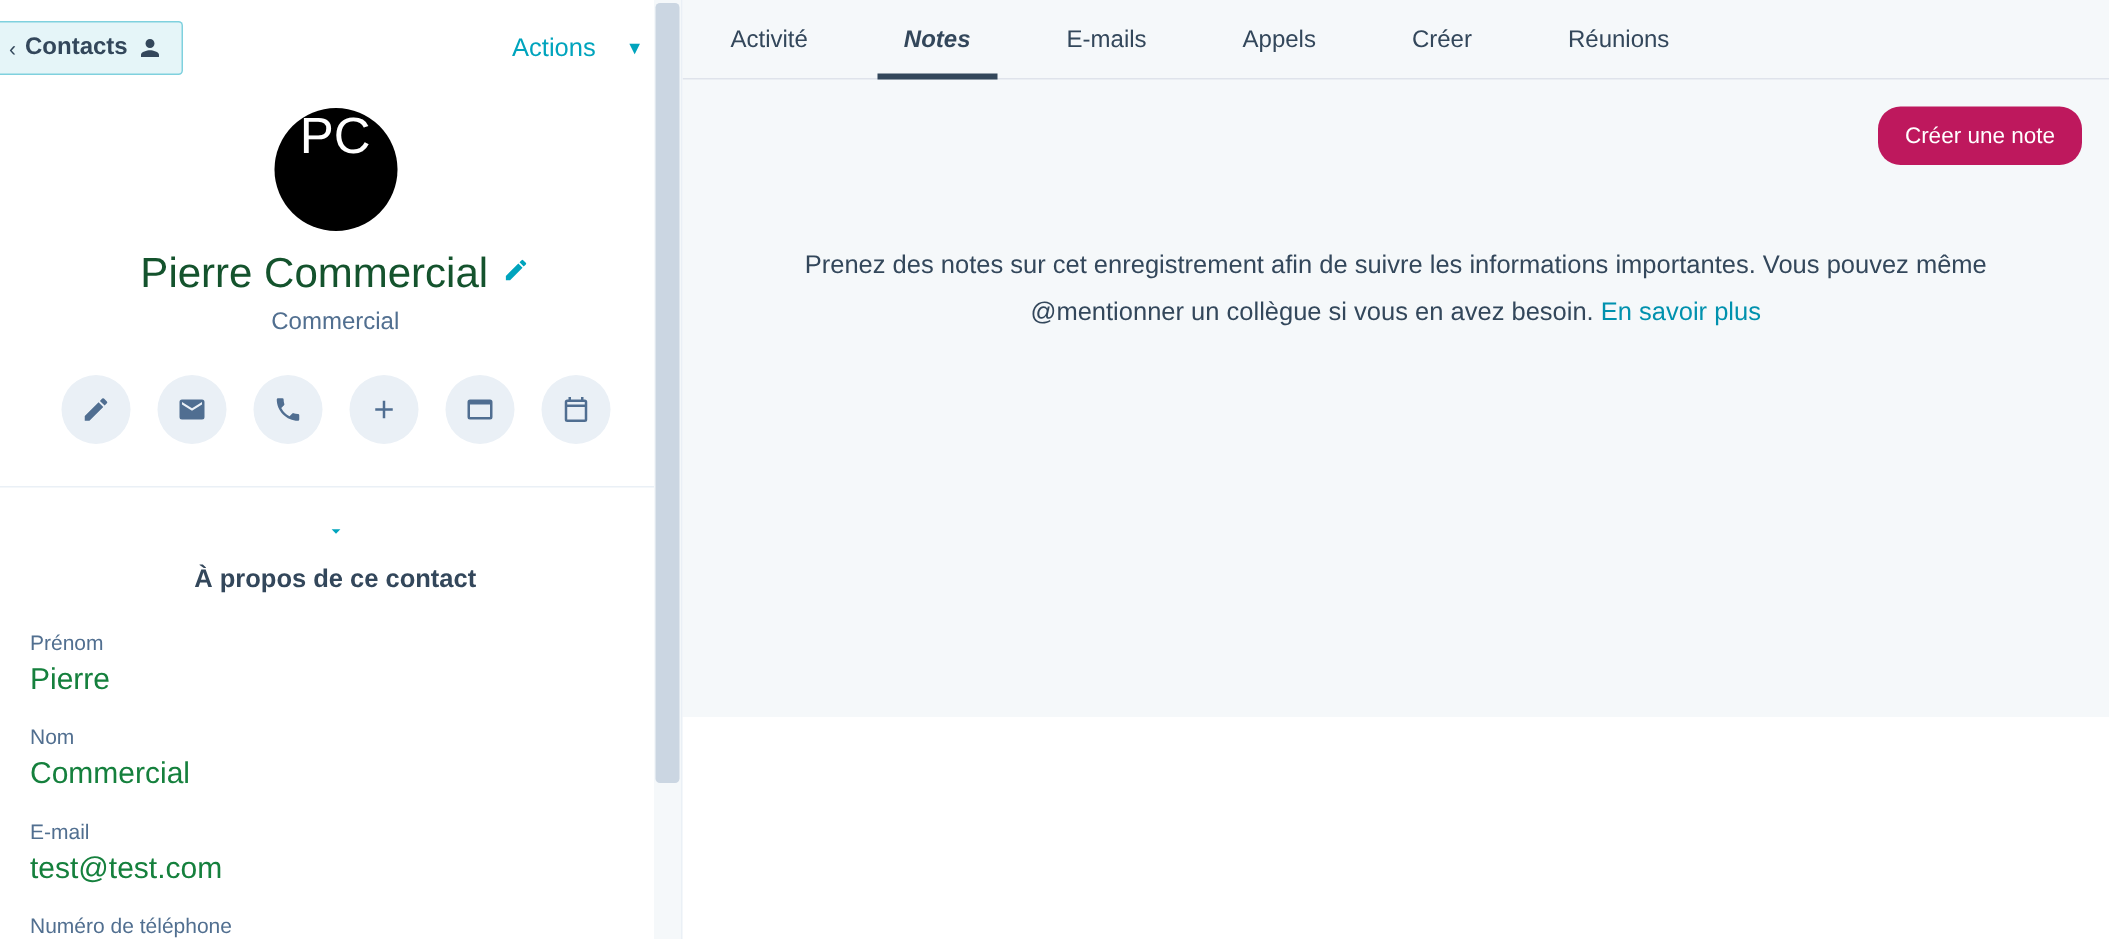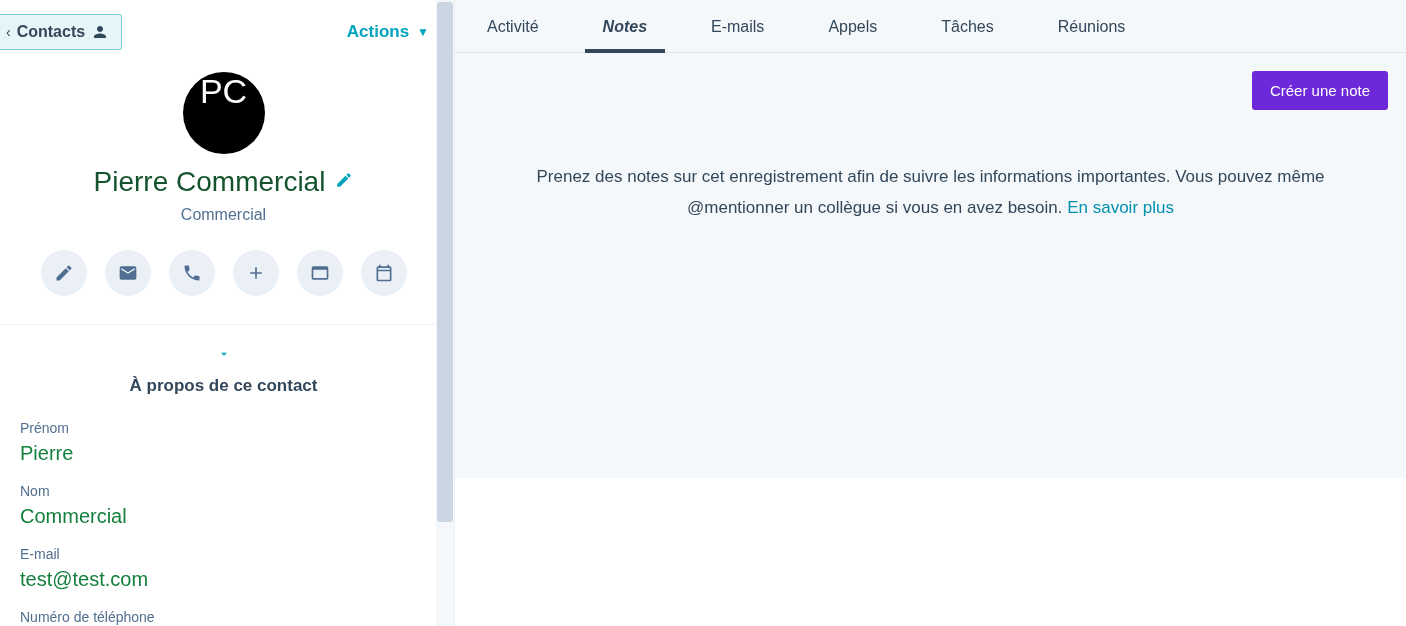--- a/index.html
+++ b/index.html
@@ -7,21 +7,21 @@
   .app { display: flex; width: 100%; height: 100%; }
   .sidebar { width: 455px; height: 626px; border-right: 1px solid #eaf0f6; position: relative; overflow-y: auto; }
   .sidebar-scroll { position: absolute; right: 0; top: 0; width: 18px; height: 626px; background: #f5f8fa; }
   .sidebar-thumb { position: absolute; right: 1px; top: 2px; width: 16px; height: 520px; background: #cbd6e2; border-radius: 3px; }
   .sidebar-content { width: 447px; }
   .topbar { display: flex; justify-content: space-between; align-items: center; padding: 14px 18px 14px 0; }
   .back-contacts { border: 1px solid #7fd1de; background: #e5f5f8; border-radius: 3px; padding: 8px 12px 8px 6px; display: inline-flex; align-items: center; gap: 6px; cursor: pointer; margin-left: 0; border-left: none; border-top-left-radius: 0; border-bottom-left-radius: 0;}
   .back-contacts .chev { color: #33475b; font-size: 14px; }
   .back-contacts .lbl { font-weight: 600; color: #33475b; font-size: 16px; }
   .back-contacts .person-ic { width: 18px; height: 18px; }
-  .actions { color: #00a4bd; font-weight: 700; font-size: 17px; display: inline-flex; align-items: center; gap: 8px; cursor: pointer; }
+  .actions { color: #00a4bd; font-weight: 400; font-size: 17px; display: inline-flex; align-items: center; gap: 20px; cursor: pointer; }
   .actions .caret { font-size: 12px; color: #00a4bd; }
   .profile { text-align: center; padding: 8px 0 28px 0; }
   .avatar { width: 82px; height: 82px; border-radius: 50%; background: #000000; color: #fff; display: flex; align-items: flex-start; justify-content: center; font-size: 34px; font-weight: 400; margin: 0 auto 12px auto; }
   .contact-name-row { display: flex; align-items: center; justify-content: center; gap: 10px; }
   .contact-name { font-size: 28px; color: #14532d; font-weight: 400; }
   .pencil-ic { color: #00a4bd; cursor: pointer; }
   .contact-role { font-size: 16px; color: #516f90; margin-top: 8px; }
   .action-row { display: flex; justify-content: center; gap: 18px; margin-top: 26px; }
   .action-btn { width: 46px; height: 46px; border-radius: 50%; background: #eaf0f6; display: flex; align-items: center; justify-content: center; cursor: pointer; color: #33475b; }
   .action-btn svg { width: 20px; height: 20px; }
@@ -33,21 +33,21 @@
   .fields { padding: 24px 2px 0 2px; }
   .field { margin-bottom: 18px; }
   .field-label { color: #516f90; font-size: 14px; margin-bottom: 6px; }
   .field-value { color: #15803d; font-size: 20px; }
   .main { flex: 1; background: #f5f8fa; height: 478px; overflow: hidden; }
   .tabs { display: flex; gap: 64px; padding: 18px 32px 0 32px; border-bottom: 1px solid #dfe3eb; }
   .tab { font-size: 16px; color: #33475b; padding-bottom: 16px; cursor: pointer; position: relative; }
   .tab.active { font-weight: 600; font-style: italic; }
   .tab.active::after { content: ""; position: absolute; left: -18px; right: -18px; bottom: -1px; height: 4px; background: #33475b; border-radius: 0; }
   .note-toolbar { display: flex; justify-content: flex-end; padding: 18px 18px 0 0; }
-  .create-note-btn { background: #6d28d9; color: #fff; border: none; border-radius: 3px; padding: 11px 18px; font-size: 15px; cursor: pointer; }
+  .create-note-btn { background: #be185d; color: #fff; border: none; border-radius: 15px; padding: 11px 18px; font-size: 15px; cursor: pointer; }
   .empty-state { text-align: center; padding: 52px 40px 0 40px; }
   .empty-state p { font-size: 17px; color: #33475b; line-height: 1.8; }
   .empty-state a { color: #0091ae; text-decoration: none; font-weight: 500; cursor: pointer; text-align: right; }
 </style>
 </head>
 <body>
 
 <div class="app">
   <aside class="sidebar">
     <div class="sidebar-content">
@@ -150,21 +150,21 @@
       <div class="sidebar-thumb"></div>
     </div>
   </aside>
 
   <main class="main">
     <nav class="tabs">
       <div class="tab">Activité</div>
       <div class="tab active">Notes</div>
       <div class="tab">E-mails</div>
       <div class="tab">Appels</div>
-      <div class="tab">Tâches</div>
+      <div class="tab">Créer</div>
       <div class="tab">Réunions</div>
     </nav>
 
     <div class="note-toolbar">
       <button class="create-note-btn">Créer une note</button>
     </div>
 
     <div class="empty-state">
       <p>
         <span>Prenez des notes sur cet enregistrement afin de suivre les informations importantes. Vous pouvez même @mentionner un collègue si vous en avez besoin. </span><a>En savoir plus</a>

